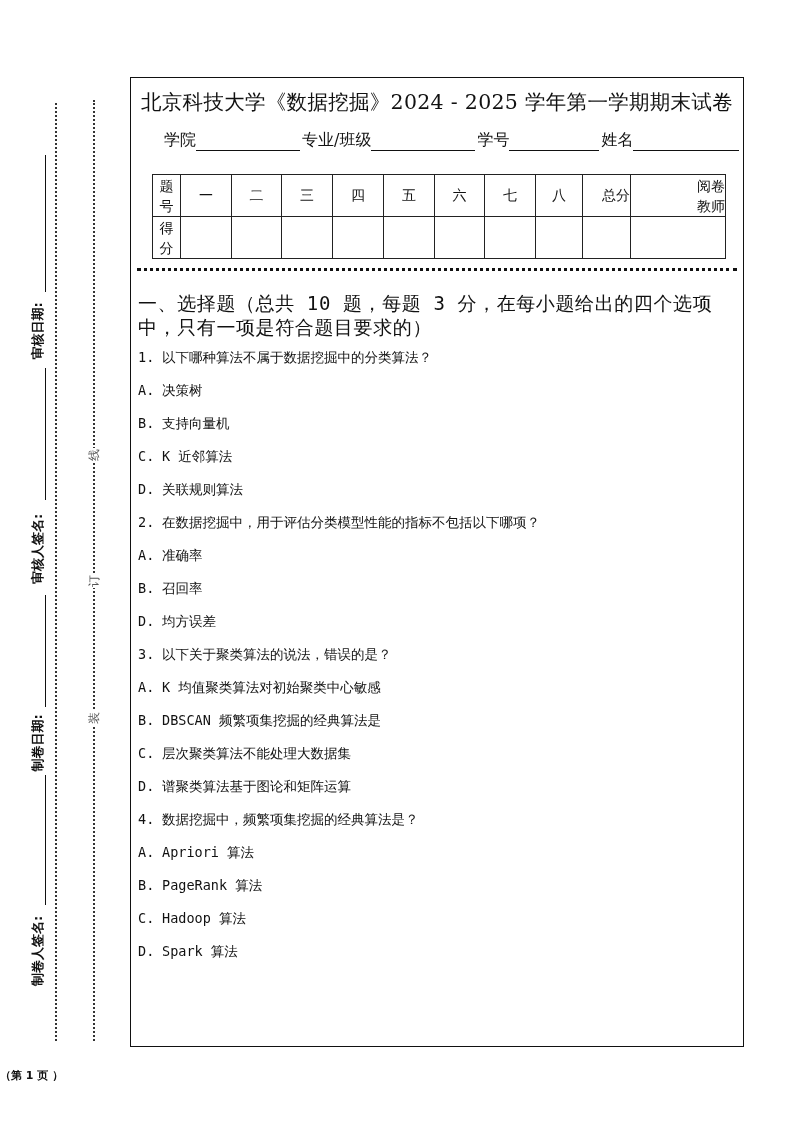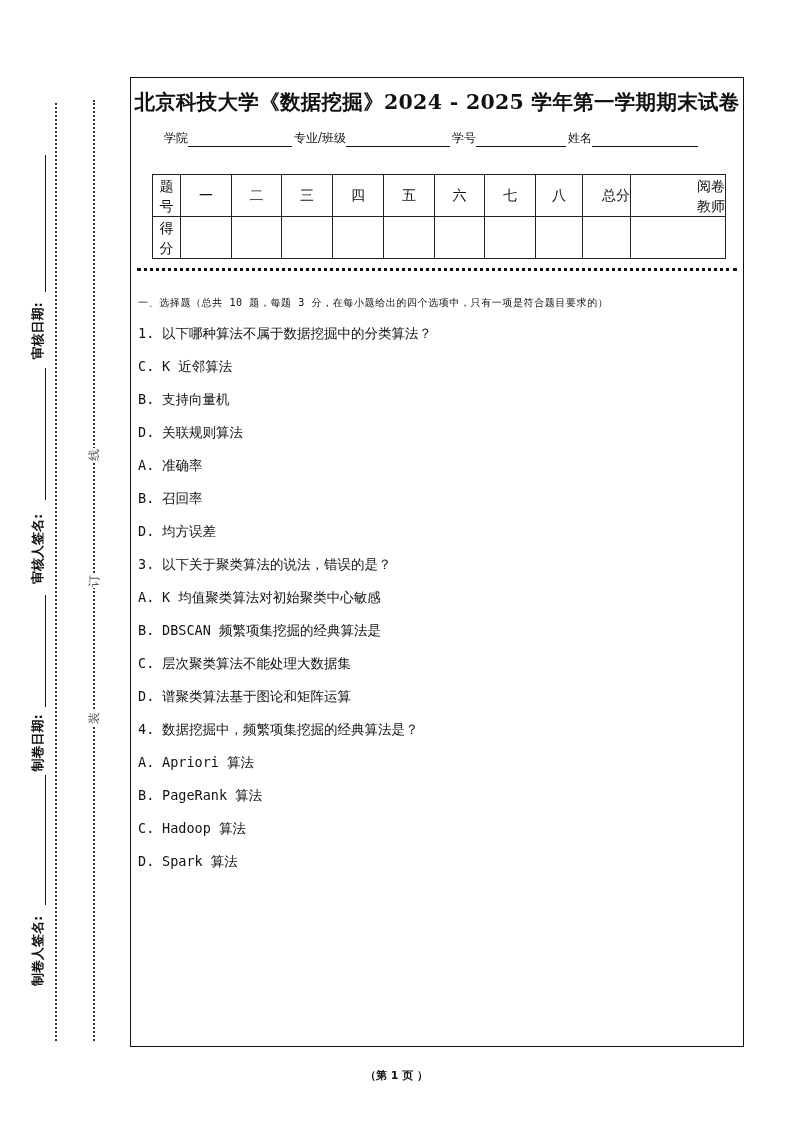--- a/index.html
+++ b/index.html
@@ -13,42 +13,42 @@
                 font-family: "DejaVu Sans", "Liberation Sans", sans-serif; font-weight: bold;
                 font-size: 13px; white-space: nowrap; color: #111; }
   .bind-char { position: absolute; transform: rotate(-90deg); font-size: 12px; color: #555;
                background: #fff; line-height: 14px; width: 14px; text-align: center; }
 
   
   .frame { position: absolute; left: 130px; top: 77px; width: 614px; height: 970px;
            border: 1px solid #111; box-sizing: border-box; }
 
   .title { position: absolute; left: 0; right: 0; top: 10px; text-align: center;
-           font-size: 20.5px; letter-spacing: 0.3px; white-space: nowrap; font-weight: bold; }
+           font-size: 20.5px; letter-spacing: 0.3px; white-space: nowrap; }
 
-  .info-row { position: absolute; left: 33px; top: 52px; font-size: 12px; white-space: nowrap; display: flex; align-items: flex-end; }
+  .info-row { position: absolute; left: 33px; top: 52px; font-size: 16px; white-space: nowrap; display: flex; align-items: flex-end; }
   .info-row .lbl { display: inline-block; }
   .info-row .blank { display: inline-block; border-bottom: 1px solid #111; height: 14px; margin-right: 2px; }
 
   table.score { position: absolute; left: 21px; top: 96px; border-collapse: collapse;
                 font-size: 14px; }
   table.score td { border: 1px solid #222; text-align: center; vertical-align: middle; padding: 0; }
   table.score tr { height: 42px; }
   .stack { line-height: 20px; font-size: 14px; }
 
   .sep-dots { position: absolute; left: 6px; right: 6px; top: 190px; height: 0;
               border-top: 3px dotted #111; }
 
   .content { position: absolute; left: 7px; top: 213px; right: 10px;
              font-family: "DejaVu Sans Mono", "Liberation Mono", monospace; }
-  .section-title { font-size: 10px; line-height: 24px; letter-spacing: 0.6px; margin-bottom: 6px; }
+  .section-title { font-size: 19px; line-height: 24px; letter-spacing: 0.6px; margin-bottom: 6px; }
   .line { font-size: 13.5px; height: 33px; line-height: 24px; white-space: nowrap; }
   .line .num { display: inline-block; width: 24px; }
 
-  .footer { position: absolute; left: 0; width: 793px; top: 1068px; text-align: center;
+  .footer { position: absolute; left: 0; width: 793px; top: 1068px; 
             font-size: 11px; font-weight: bold; font-family: "DejaVu Sans", "Liberation Sans", sans-serif; }
 </style>
 </head>
 <body>
 
 <div>
   <div class="vdots" style="left:55px; top:103px; height:938px;"></div>
   <div class="vdots" style="left:93px; top:100px; height:941px;"></div>
 
   <div class="vsolid" style="left:45px; top:155px; height:137px;"></div>
@@ -125,24 +125,26 @@
     </tr>
   </tbody>
     </table>
 
   <div class="sep-dots"></div>
 
   <div class="content">
     <div class="section-title">一、选择题（总共 10 题，每题 3 分，在每小题给出的四个选项中，只有一项是符合题目要求的）</div>
 
     <div class="line"><span class="num">1.</span><span>以下哪种算法不属于数据挖掘中的分类算法？</span></div>
+    <div class="line"><span class="num">A.</span><span>决策树</span></div>
+    <div class="line"><span class="num">B.</span><span>支持向量机</span></div>
     <div class="line"><span class="num">C.</span><span>K 近邻算法</span></div>
-    <div class="line"><span class="num">B.</span><span>支持向量机</span></div>
     <div class="line"><span class="num">D.</span><span>关联规则算法</span></div>
 
+    <div class="line"><span class="num">2.</span><span>在数据挖掘中，用于评估分类模型性能的指标不包括以下哪项？</span></div>
     <div class="line"><span class="num">A.</span><span>准确率</span></div>
     <div class="line"><span class="num">B.</span><span>召回率</span></div>
     <div class="line"><span class="num">D.</span><span>均方误差</span></div>
 
     <div class="line"><span class="num">3.</span><span>以下关于聚类算法的说法，错误的是？</span></div>
     <div class="line"><span class="num">A.</span><span>K 均值聚类算法对初始聚类中心敏感</span></div>
     <div class="line"><span class="num">B.</span><span>DBSCAN 频繁项集挖掘的经典算法是</span></div>
     <div class="line"><span class="num">C.</span><span>层次聚类算法不能处理大数据集</span></div>
     <div class="line"><span class="num">D.</span><span>谱聚类算法基于图论和矩阵运算</span></div>
 

